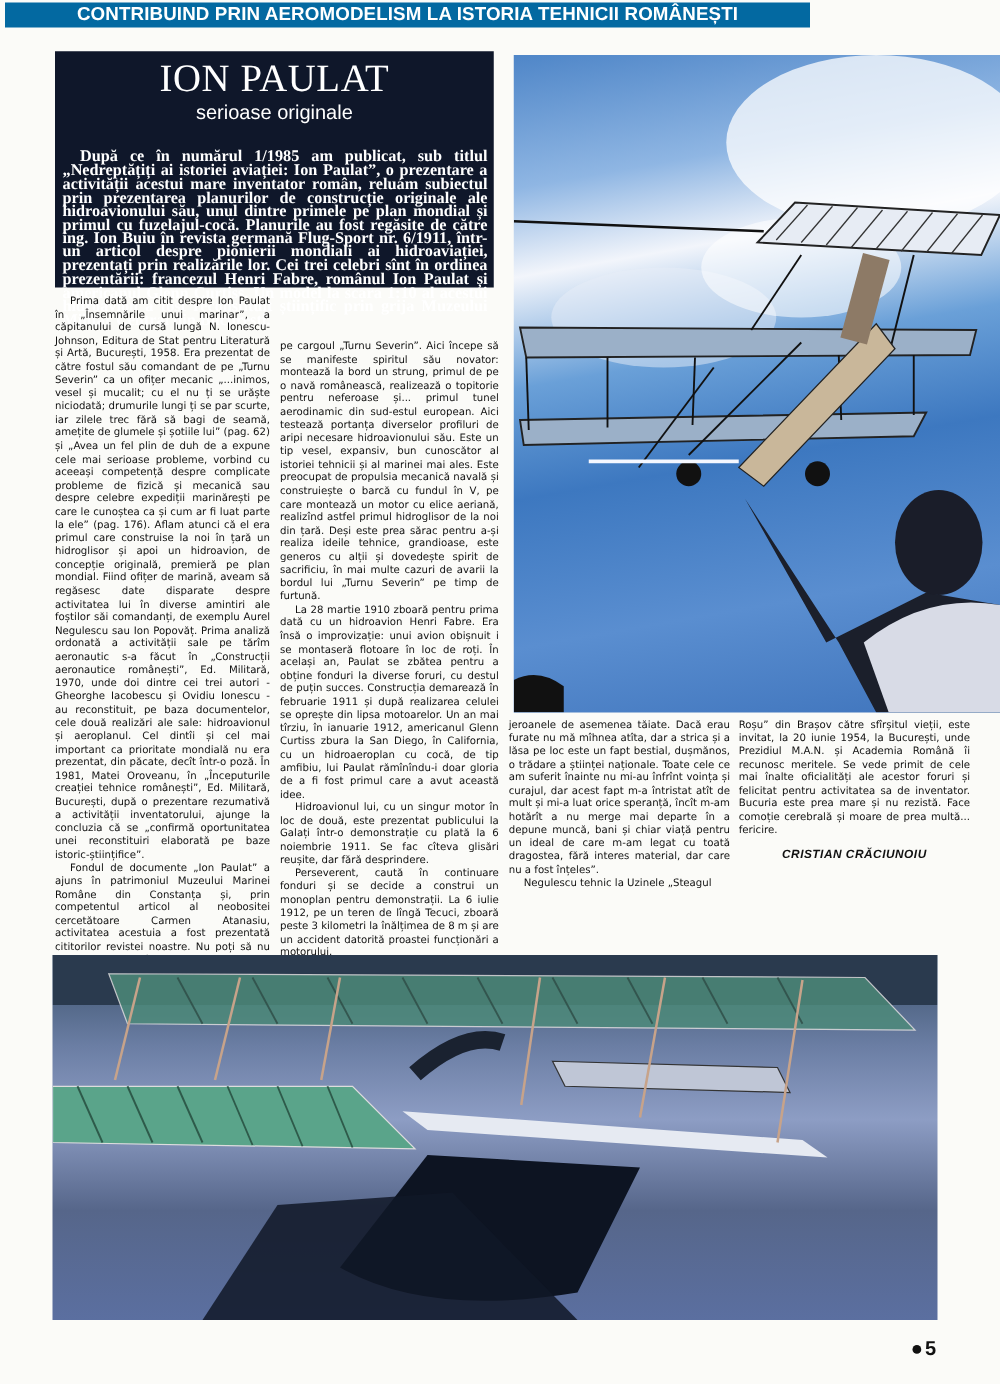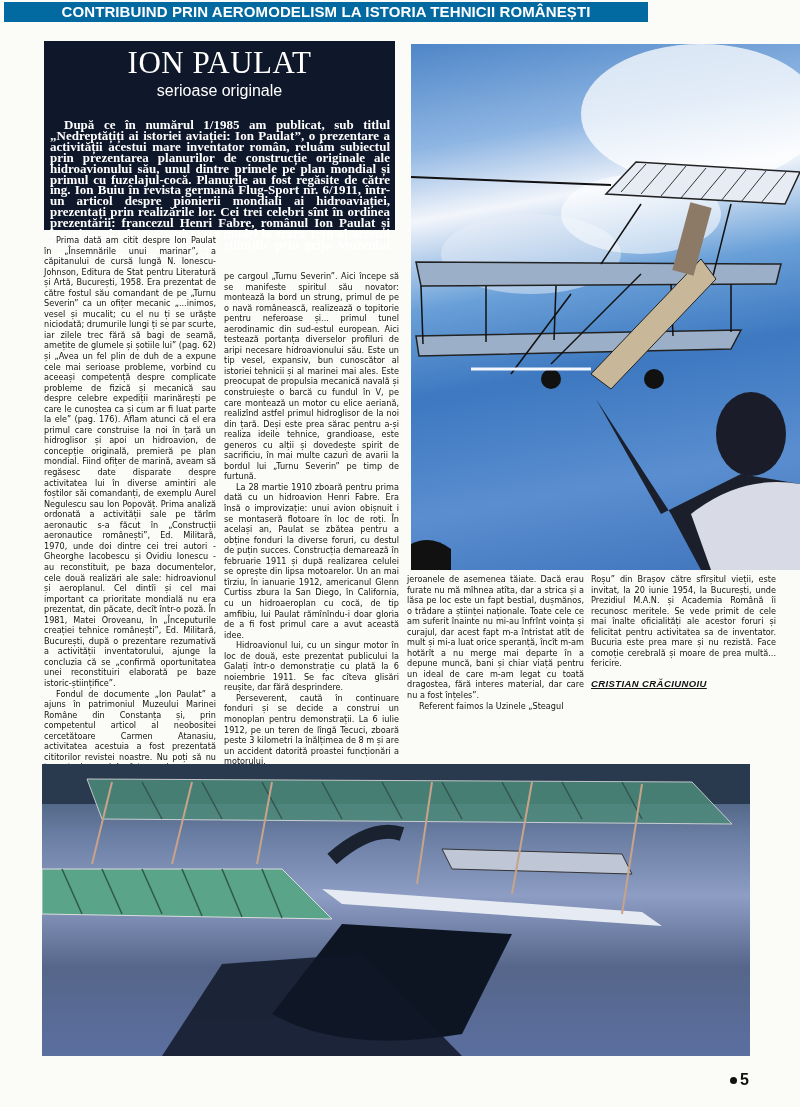--- a/index.html
+++ b/index.html
@@ -15,21 +15,21 @@
   .title-box .intro { font-family:"Liberation Serif", serif; font-weight:bold; font-size:13px;
                       line-height:10.9px; text-align:justify; padding:0 5px 0 6px; margin-top:20px; text-indent:14px; }
   .col { position:absolute; font-family:"DejaVu Sans", sans-serif; font-size:8.15px; line-height:10.55px;
          text-align:justify; hyphens:manual; }
   .col p { margin:0; text-indent:12px; }
   .col1 { left:44px; top:235px; width:172px; }
   .col2 { left:224px; top:235px; width:175px;margin-top:36px; }
   .col3 { left:407px; top:574px; width:177px; }
   .col4 { left:591px; top:574px; width:185px; }
   .signature { font-family:"Liberation Sans", sans-serif; font-style:italic; font-weight:bold; font-size:9.5px;
-               text-align:left; margin-top:10px; letter-spacing:0.4px;text-decoration:underline; }
+               text-align:center; margin-top:10px; letter-spacing:0.4px; }
   .photo1 { position:absolute; left:411px; top:44px; width:389px; height:526px; overflow:hidden;
             background:linear-gradient(170deg,#4f86c8 0%,#8fb6e3 18%,#f2f5fb 30%,#6aa0d8 45%,#3d78c0 60%,#5a8ed0 80%,#3f74bc 100%); }
   .photo2 { position:absolute; left:42px; top:764px; width:708px; height:292px; overflow:hidden;
             background:linear-gradient(180deg,#39506a 0%,#6b7ea4 25%,#8d9dc4 45%,#56668a 70%,#5b6fa0 100%); }
   .page-num { position:absolute; left:730px; top:1071px; font-family:"Liberation Sans", sans-serif; font-size:16px; font-weight:bold; }
   .page-num .dot { display:inline-block; width:7px; height:7px; border-radius:50%; background:#111; margin-right:3px; vertical-align:middle; }
 </style>
 </head>
 <body>
 
@@ -92,21 +92,21 @@
     <line x1="60" y1="325" x2="180" y2="325" stroke="#f4f7ff" stroke-width="3"></line>
     <path d="M185 355 L250 470 L330 430 L389 440 L389 526 L290 526 L260 470 Z" fill="#1b1f2b"></path>
     <ellipse cx="340" cy="390" rx="35" ry="42" fill="#1a1d29"></ellipse>
     <path d="M280 470 Q330 430 389 440 L389 526 L300 526 Z" fill="#d8dbe6"></path>
     <path d="M0 526 L0 500 Q20 490 40 505 L40 526 Z" fill="#111"></path>
   </svg>
 </div>
 
 <div class="col col3">
   <p style="text-indent:0">jeroanele de asemenea tăiate. Dacă erau furate nu mă mîhnea atîta, dar a strica și a lăsa pe loc este un fapt bestial, dușmănos, o trădare a științei naționale. Toate cele ce am suferit înainte nu mi-au înfrînt voința și curajul, dar acest fapt m-a întristat atît de mult și mi-a luat orice speranță, încît m-am hotărît a nu merge mai departe în a depune muncă, bani și chiar viață pentru un ideal de care m-am legat cu toată dragostea, fără interes material, dar care nu a fost înțeles”.</p>
-  <p>Referent faimos la Uzinele „Steagul</p>
+  <p>Negulescu tehnic la Uzinele „Steagul</p>
 </div>
 
 <div class="col col4">
   <p style="text-indent:0">Roșu” din Brașov către sfîrșitul vieții, este invitat, la 20 iunie 1954, la București, unde Prezidiul M.A.N. și Academia Română îi recunosc meritele. Se vede primit de cele mai înalte oficialități ale acestor foruri și felicitat pentru activitatea sa de inventator. Bucuria este prea mare și nu rezistă. Face comoție cerebrală și moare de prea multă... fericire.</p>
   <div class="signature">CRISTIAN CRĂCIUNOIU</div>
 </div>
 
 <div class="photo2">
   <svg width="708" height="292" viewBox="0 0 708 292">
     <rect x="0" y="0" width="708" height="40" fill="#2a3a4e"></rect>

